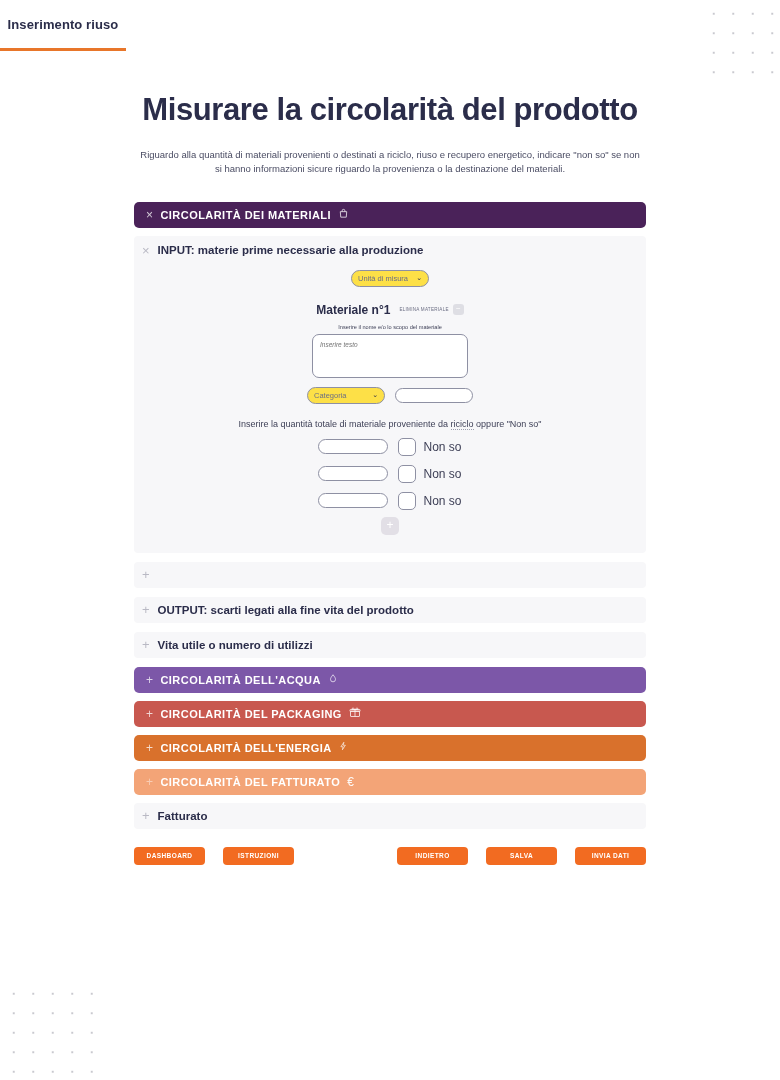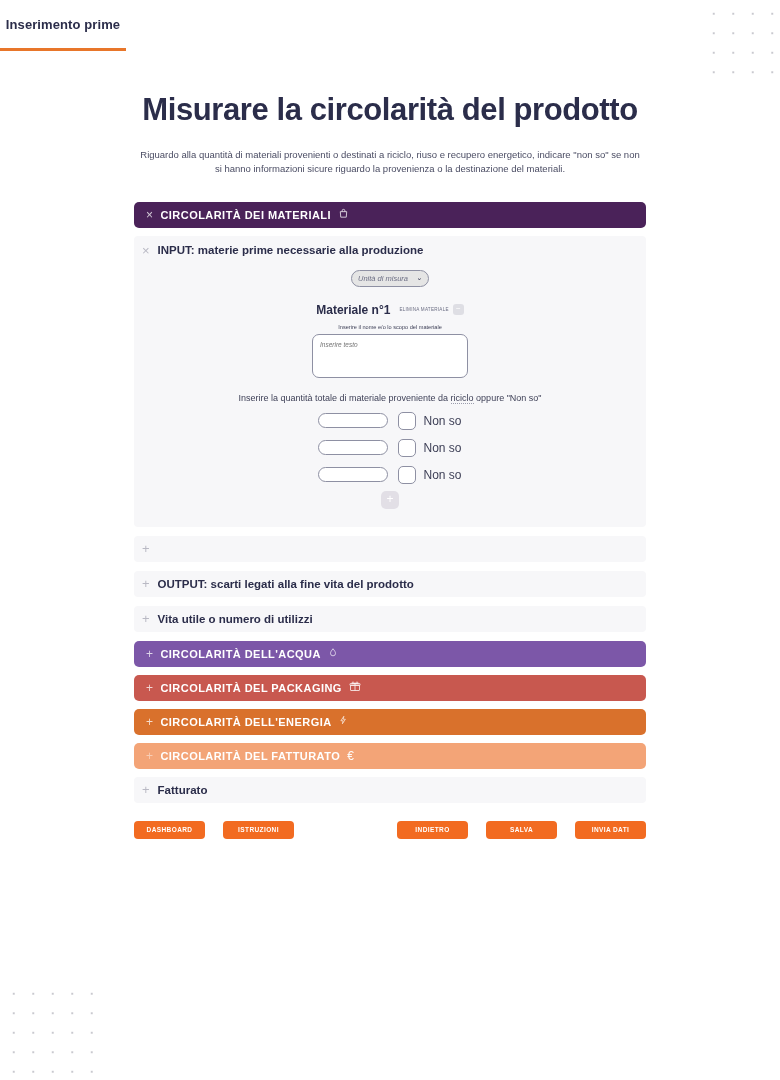--- a/index.html
+++ b/index.html
@@ -145,25 +145,24 @@
   .center { text-align: center; }
 
   
   .sel {
     display: inline-flex;
     align-items: center;
     justify-content: space-between;
     height: 17px;
     border: 1px solid #8e90a3;
     border-radius: 9px;
-    background: #e5e5e5;
+    background: #fde047;
     font-size: 7.5px;
     color: #6c6e84;
     padding: 3px 6px;
-    font-style: italic;
   }
   .sel .cv { font-size: 7px; color: #2b2d4a; margin-left: 8px; }
   .sel-unit { width: 78px; }
   .sel-cat  { width: 78px; }
 
   .material-title-row {
     display: flex;
     align-items: center;
     justify-content: center;
     gap: 9px;
@@ -295,21 +294,21 @@
   .grp-left, .grp-right { display: flex; }
 </style>
 </head>
 <body>
 
 <div class="dots dots-tr"></div>
 <div class="dots dots-bl"></div>
 
 <div class="topbar">
   <div class="tab">
-    <span>Inserimento prime</span>
+    <span>Inserimento riuso</span>
   </div>
 </div>
 
 <h1 class="page-title">Misurare la circolarità del prodotto</h1>
 <p class="page-sub">Riguardo alla quantità di materiali provenienti o destinati a riciclo, riuso e recupero energetico, indicare "non so" se non si hanno informazioni sicure riguardo la provenienza o la destinazione del materiali.</p>
 
 <div class="wrap">
 
   <div class="cat-bar c-materials">
     <span class="sign">×</span>
@@ -339,20 +338,27 @@
       <span class="material-title">Materiale n°1</span>
       <span class="del-wrap">
         <span class="del-label">ELIMINA MATERIALE</span>
         <span class="del-btn">−</span>
       </span>
     </div>
 
     <div class="field-label">Inserire il nome e/o lo scopo del materiale</div>
     <textarea class="txtarea" placeholder="Inserire testo" style=""></textarea>
 
+    <div class="row-inline">
+      <div class="sel sel-cat">
+        <span>Categoria</span>
+        <span class="cv">⌄</span>
+      </div>
+      <input class="inp" type="text" style="">
+    </div>
 
     <div class="q-label">
       <span>Inserire la quantità totale di materiale proveniente da </span><span class="hint">riciclo</span><span> oppure "Non so"</span>
     </div>
     <div class="row-inline">
       <input class="inp inp-wide" type="text" style="">
       <span class="row-chk">
         <span class="chk"></span>
         <span class="chk-label">Non so</span>
       </span>

